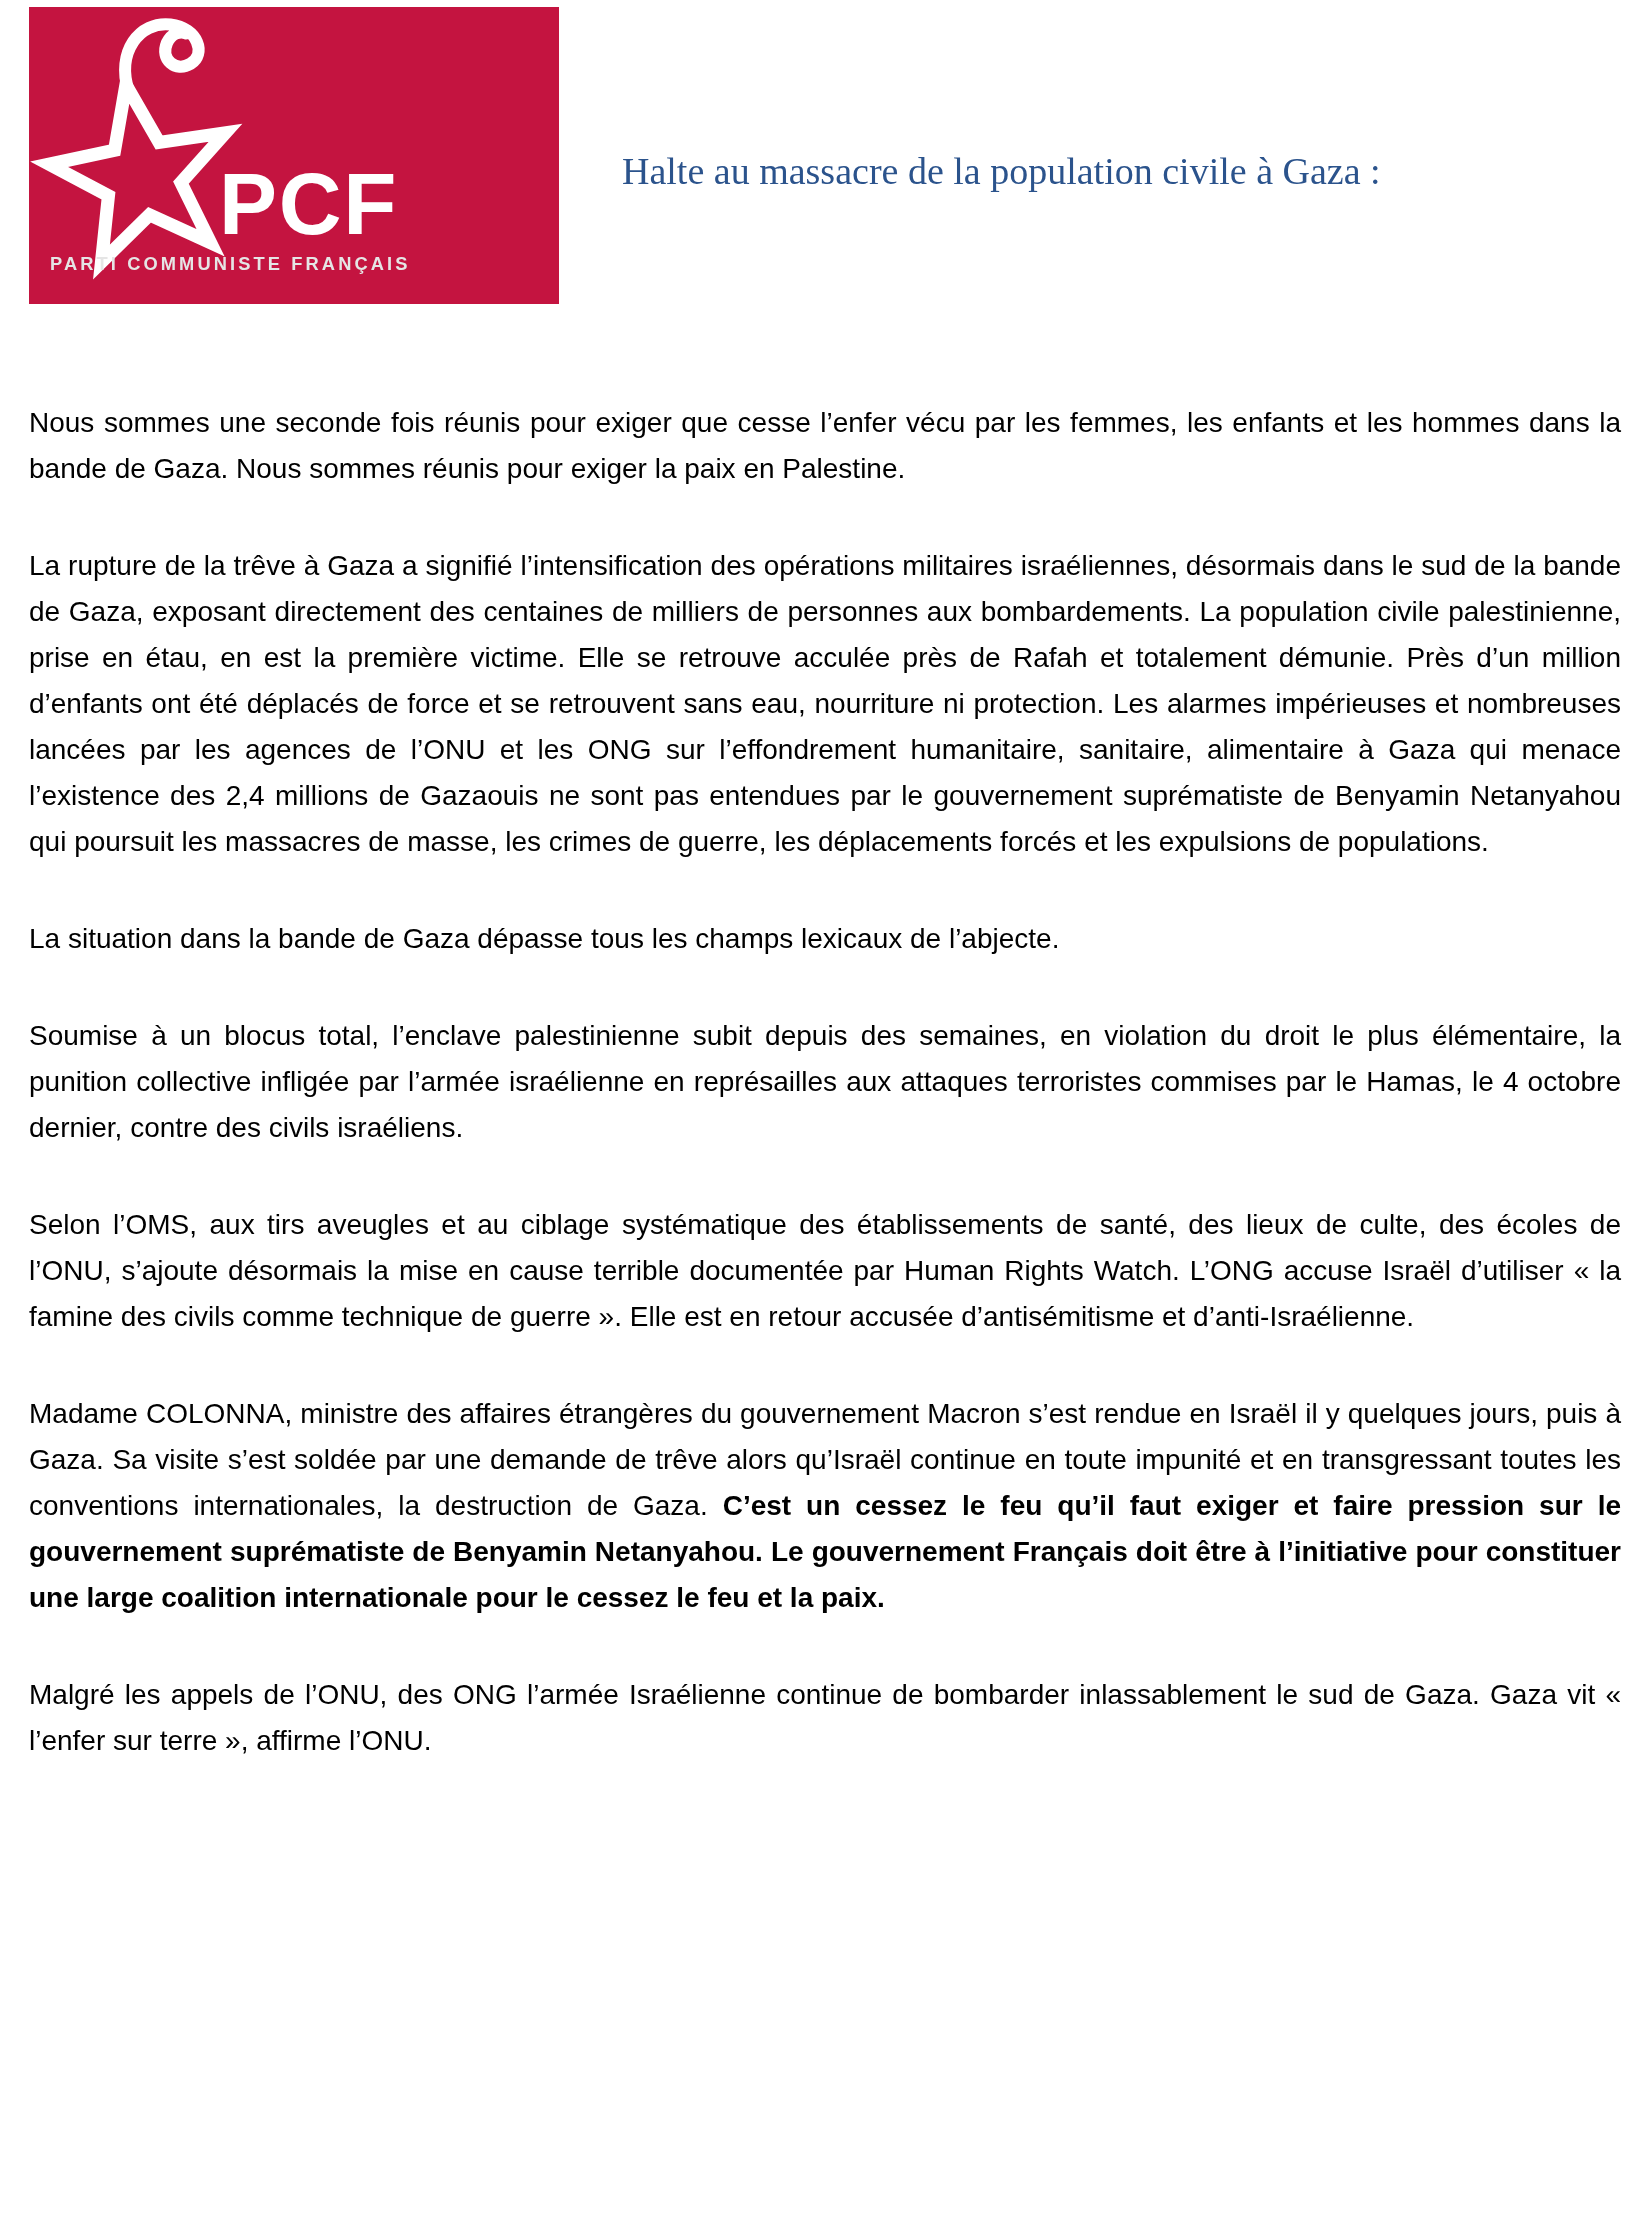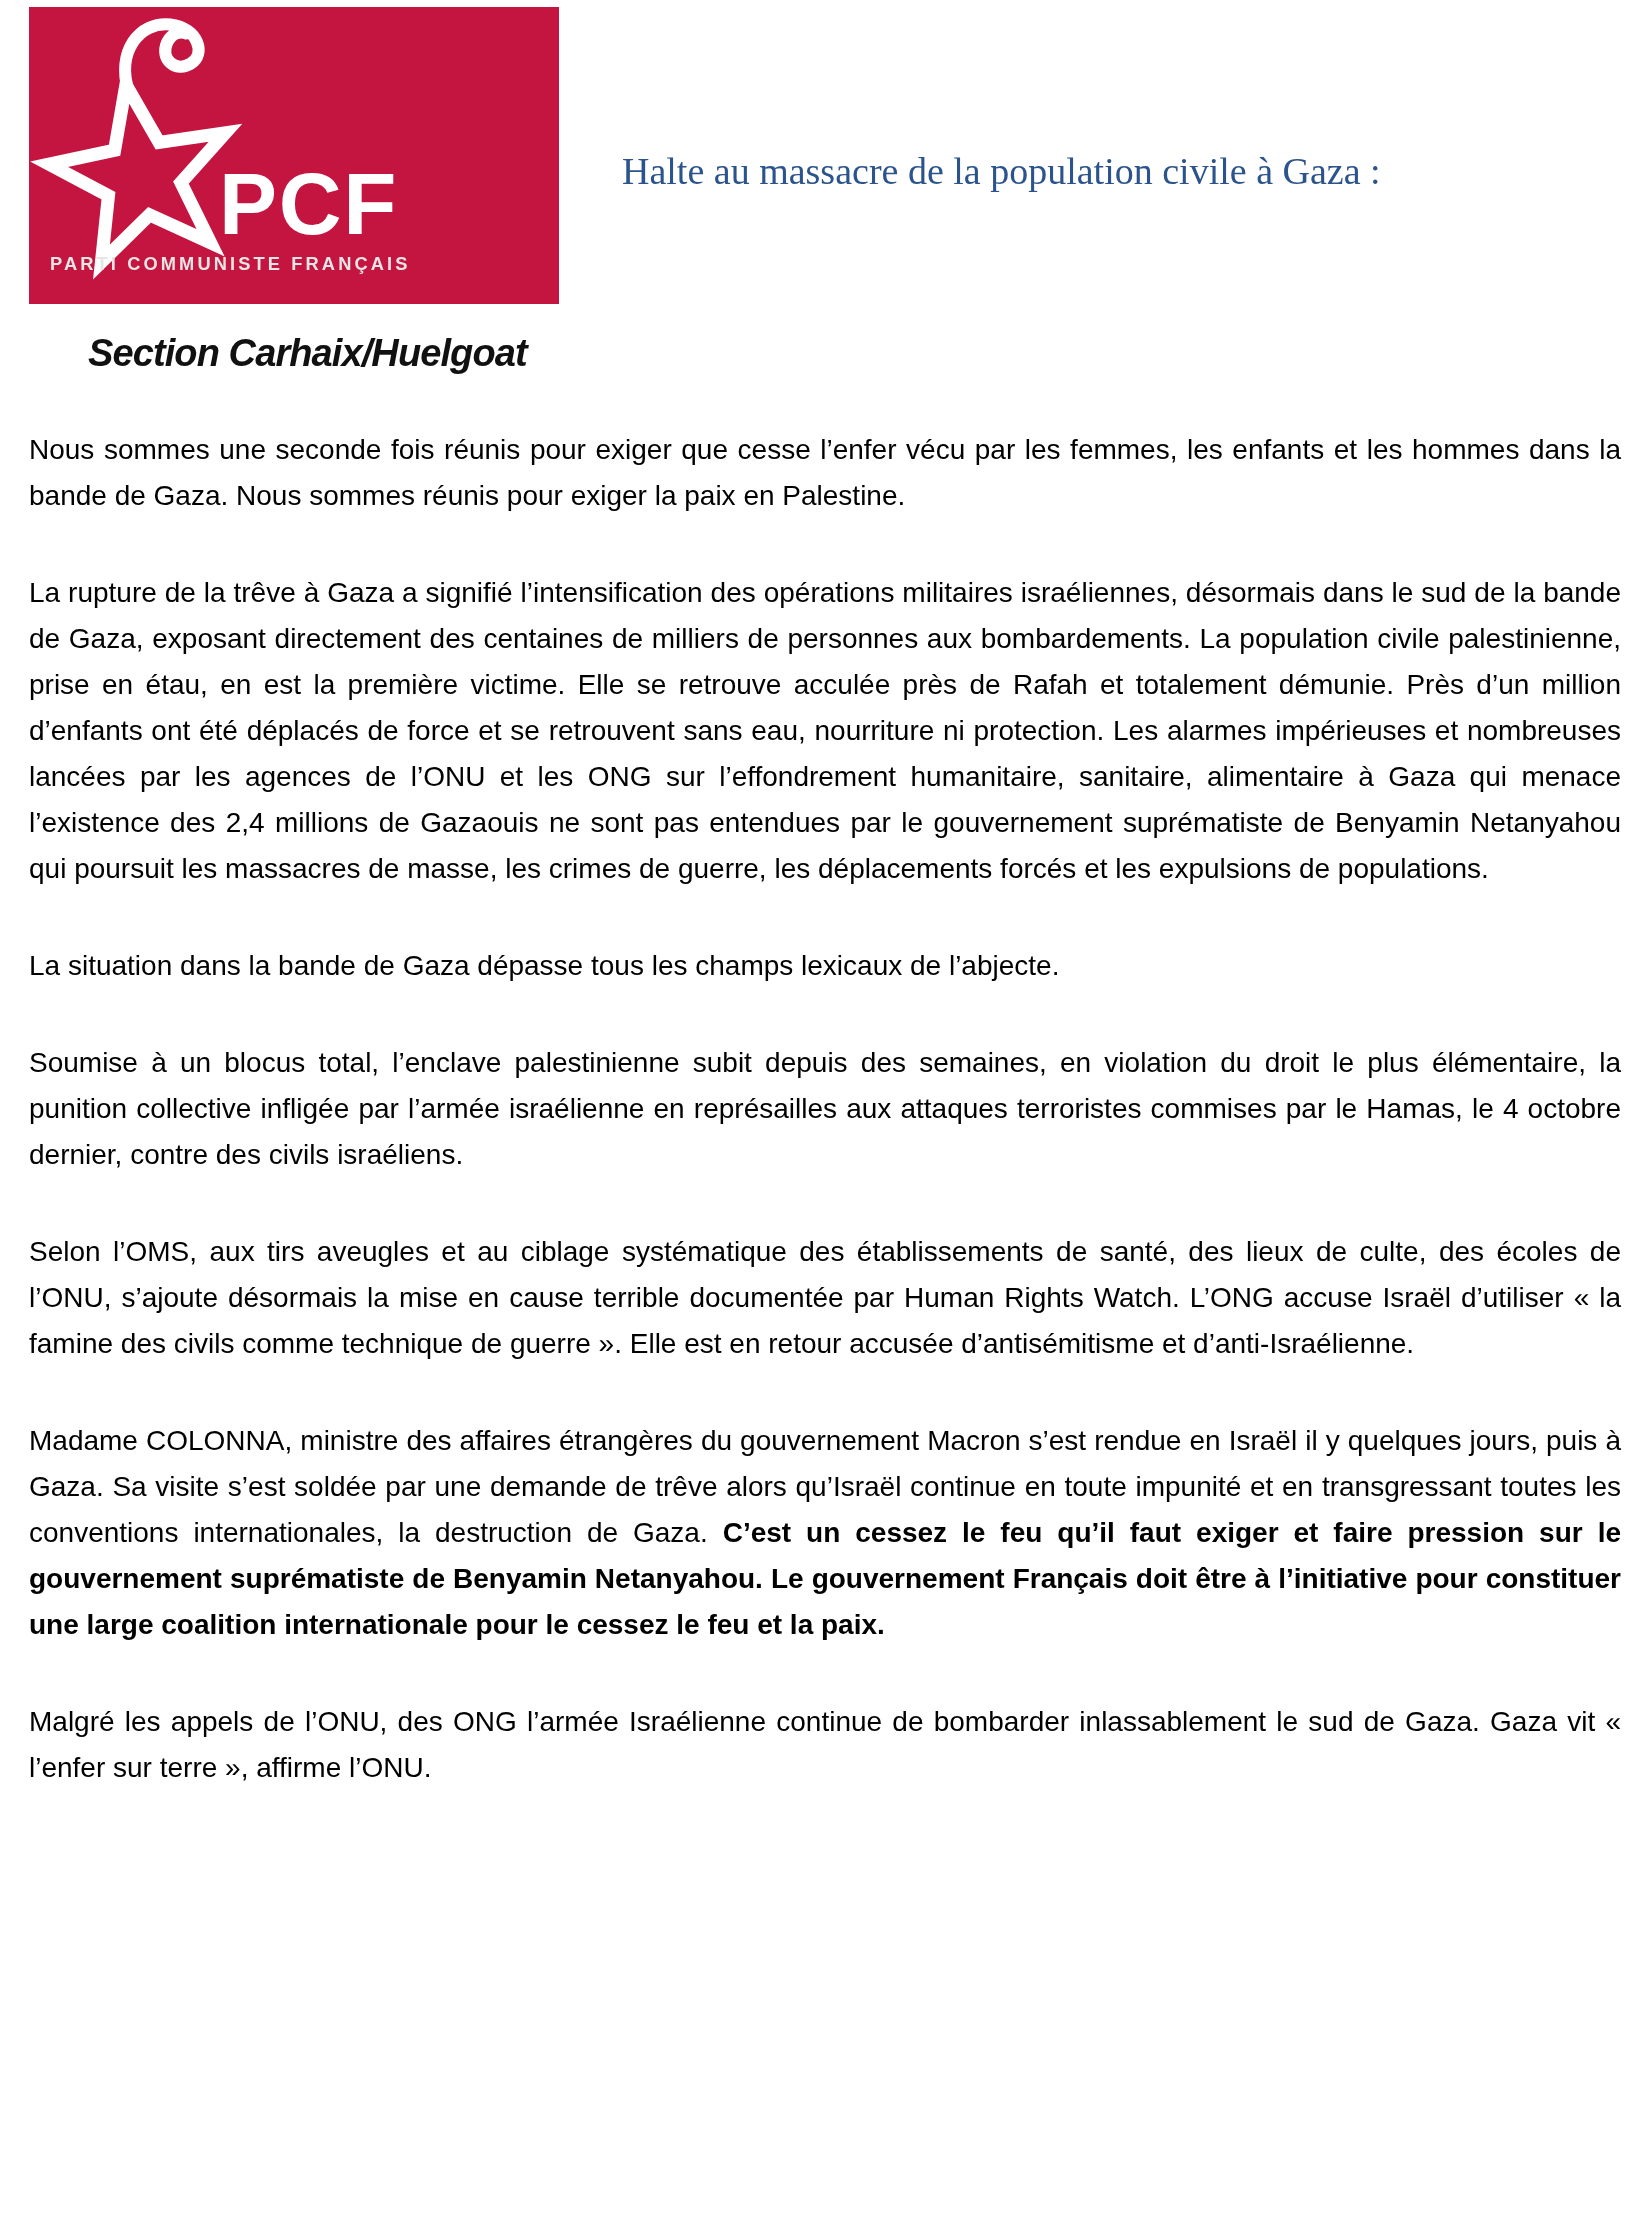--- a/index.html
+++ b/index.html
@@ -96,21 +96,20 @@
       <div class="logo-block">
         <svg class="logo-svg" width="530" height="297" viewBox="0 0 607 340">
 
           <polygon points="111,89 149,155 225,144 174,201 208,270 138,238 83,292 91,216 23,180 98,164" fill="none" stroke="#ffffff" stroke-width="15" stroke-linejoin="miter"></polygon>
 
           <path d="M 114,96 C 100,52 126,16 162,20 C 194,24 203,54 185,65 C 168,75 150,60 158,41 C 163,30 173,27 180,30" fill="none" stroke="#ffffff" stroke-width="14" stroke-linecap="round"></path>
         </svg>
         <div class="logo-abbr">PCF</div>
         <div class="logo-org">PARTI COMMUNISTE FRANÇAIS</div>
       </div>
-      <div class="section-line">Section Carhaix/Huelgoat</div>
     </div>
 
     <div class="title-block">
       <div class="title-main">Halte au massacre de la population civile à Gaza :</div>
     </div>
 
   </div>
 
   <div class="body-text">
     <p>Nous sommes une seconde fois réunis pour exiger que cesse l’enfer vécu par les femmes, les enfants et les hommes dans la bande de Gaza. Nous sommes réunis pour exiger la paix en Palestine.</p>

